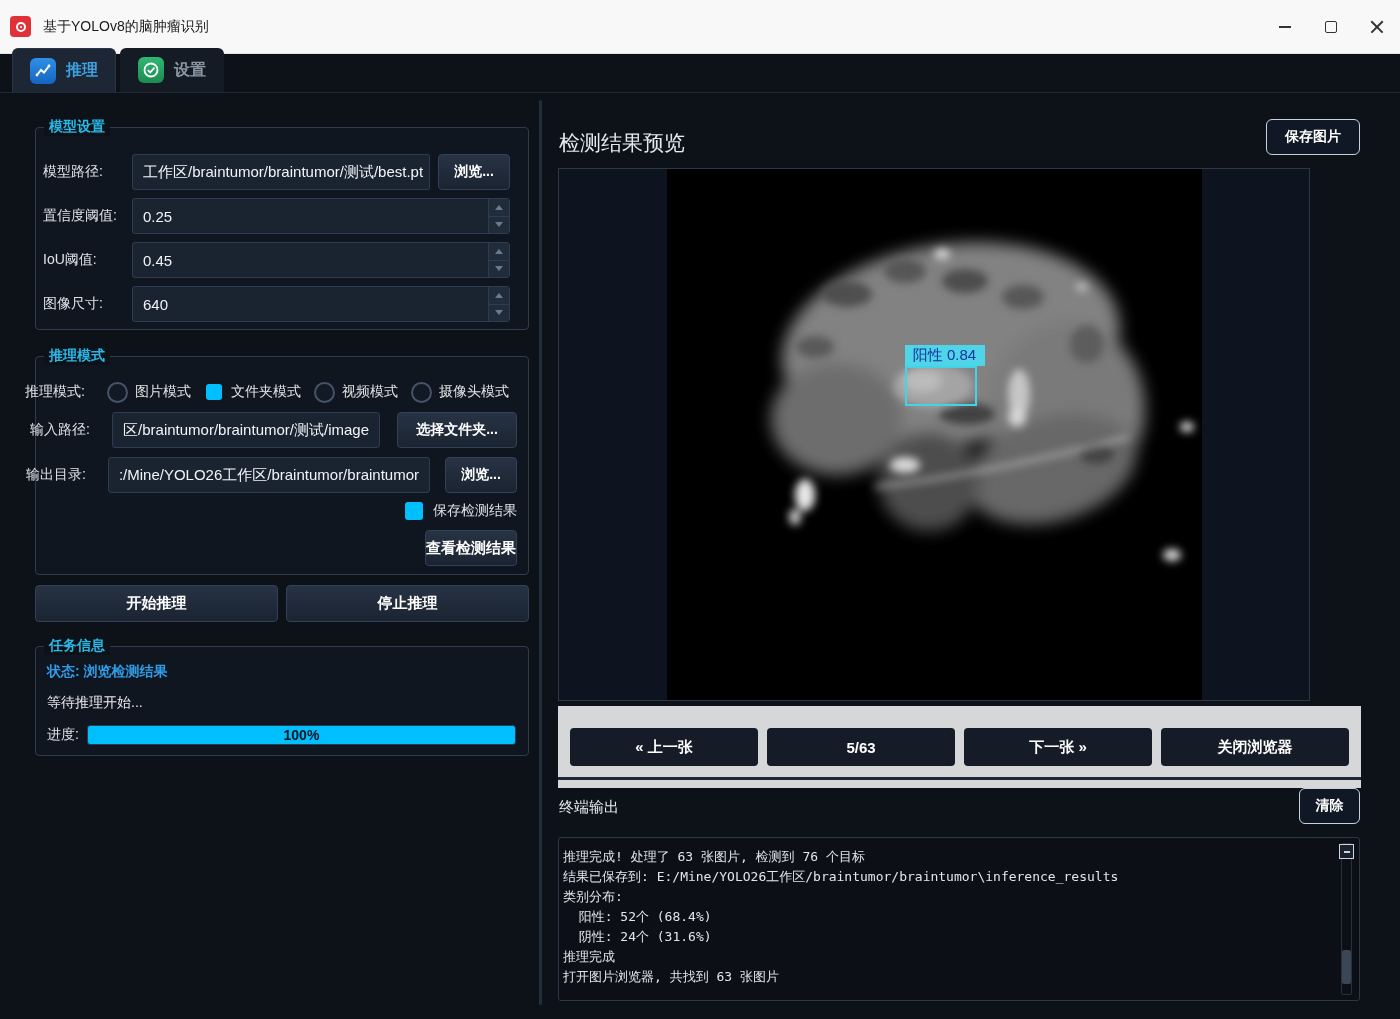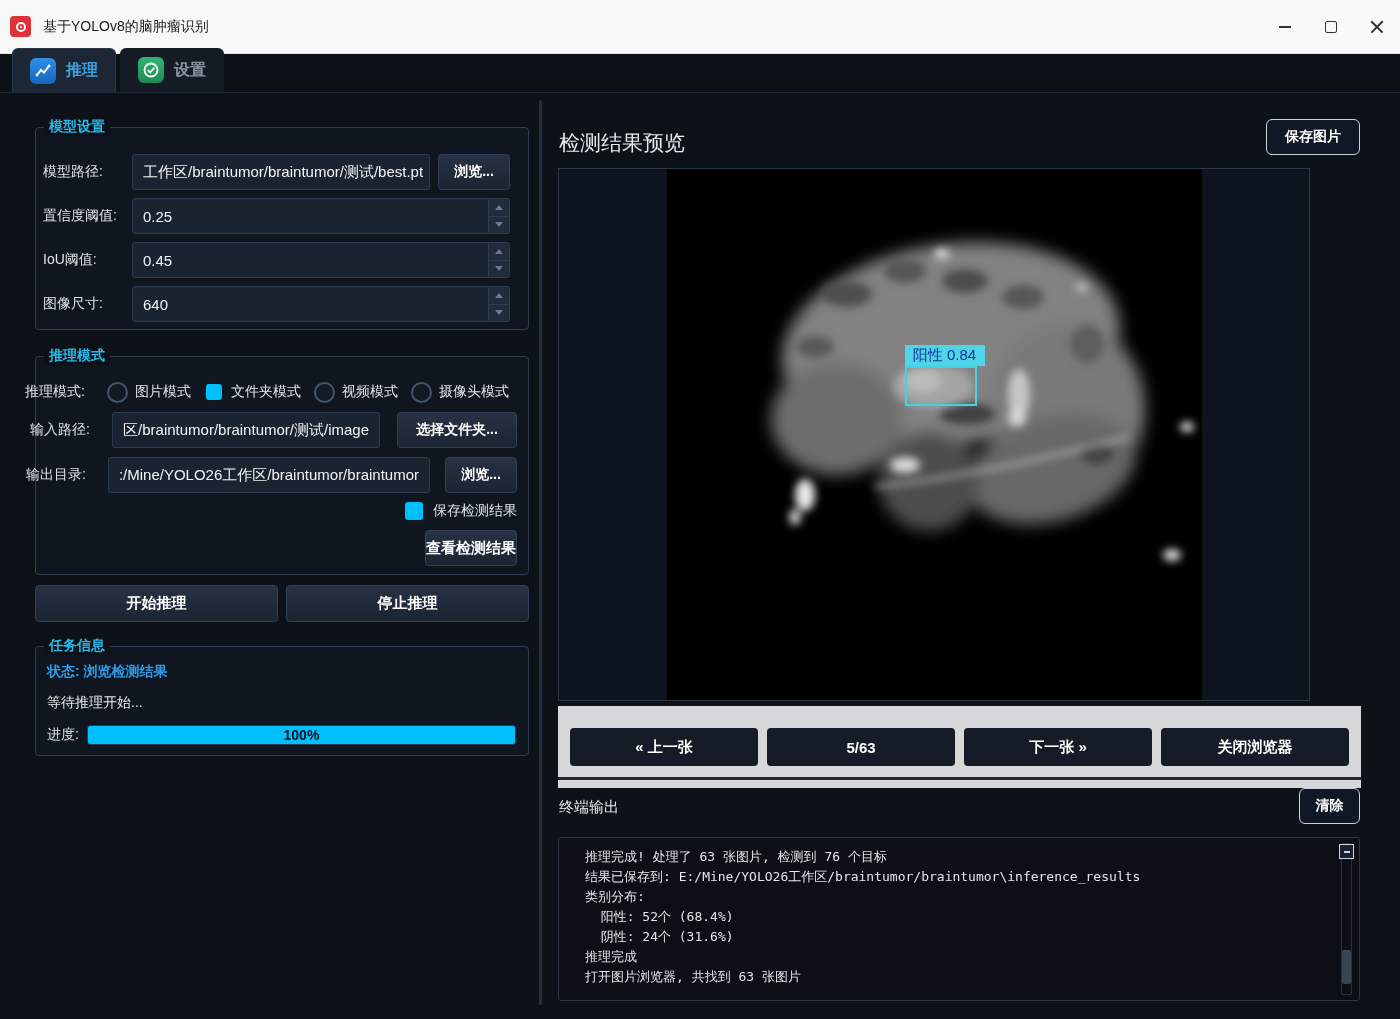--- a/index.html
+++ b/index.html
@@ -91,21 +91,21 @@
     color:#16339e;font-size:15px;display:flex;align-items:center;justify-content:center;white-space:nowrap;}
   .det-box{position:absolute;left:238px;top:197px;width:72px;height:40px;border:2px solid var(--detection-cyan);}
   .nav-strip{position:absolute;left:558px;top:706px;width:803px;height:82px;background:var(--nav-strip-bg);
     display:flex;align-items:center;gap:9px;padding:0 12px;}
   .nav-btn{flex:1;height:38px;background:#151c28;border-radius:4px;color:#fff;font-size:15px;font-weight:bold;
     display:flex;align-items:center;justify-content:center;}
   .hsplit{position:absolute;left:558px;top:777px;width:803px;height:3px;background:#1e2836;}
   .term-title{position:absolute;left:559px;top:798px;font-size:15px;color:#e6e9ec;}
   .clear-btn{position:absolute;left:1299px;top:788px;width:61px;height:36px;}
   .terminal{position:absolute;left:558px;top:837px;width:802px;height:164px;border:1px solid #2c3846;
-    border-radius:3px;background:#0c1016;padding:9px 28px 9px 26px;overflow:hidden;}
+    border-radius:3px;background:#0c1016;padding:9px 28px 9px 4px;overflow:hidden;}
   .tline{font-family:"DejaVu Sans Mono",monospace;font-size:13px;line-height:20px;color:#e2e6ea;white-space:pre;}
   .term-scroll{position:absolute;right:4px;top:5px;bottom:5px;width:17px;}
   .term-track{position:absolute;left:3px;top:0;bottom:0;width:11px;border:1px solid #27313f;border-radius:2px;}
   .term-up{position:absolute;left:1px;top:1px;width:15px;height:15px;border:1px solid #cdd6e0;background:#1a2230;
     display:flex;align-items:center;justify-content:center;}
   .term-up::after{content:"";width:6px;height:2px;background:#cdd6e0;}
   .term-thumb{position:absolute;left:4px;bottom:11px;width:9px;height:34px;background:#3a4654;border-radius:2px;}
 </style>
 </head>
 <body>

